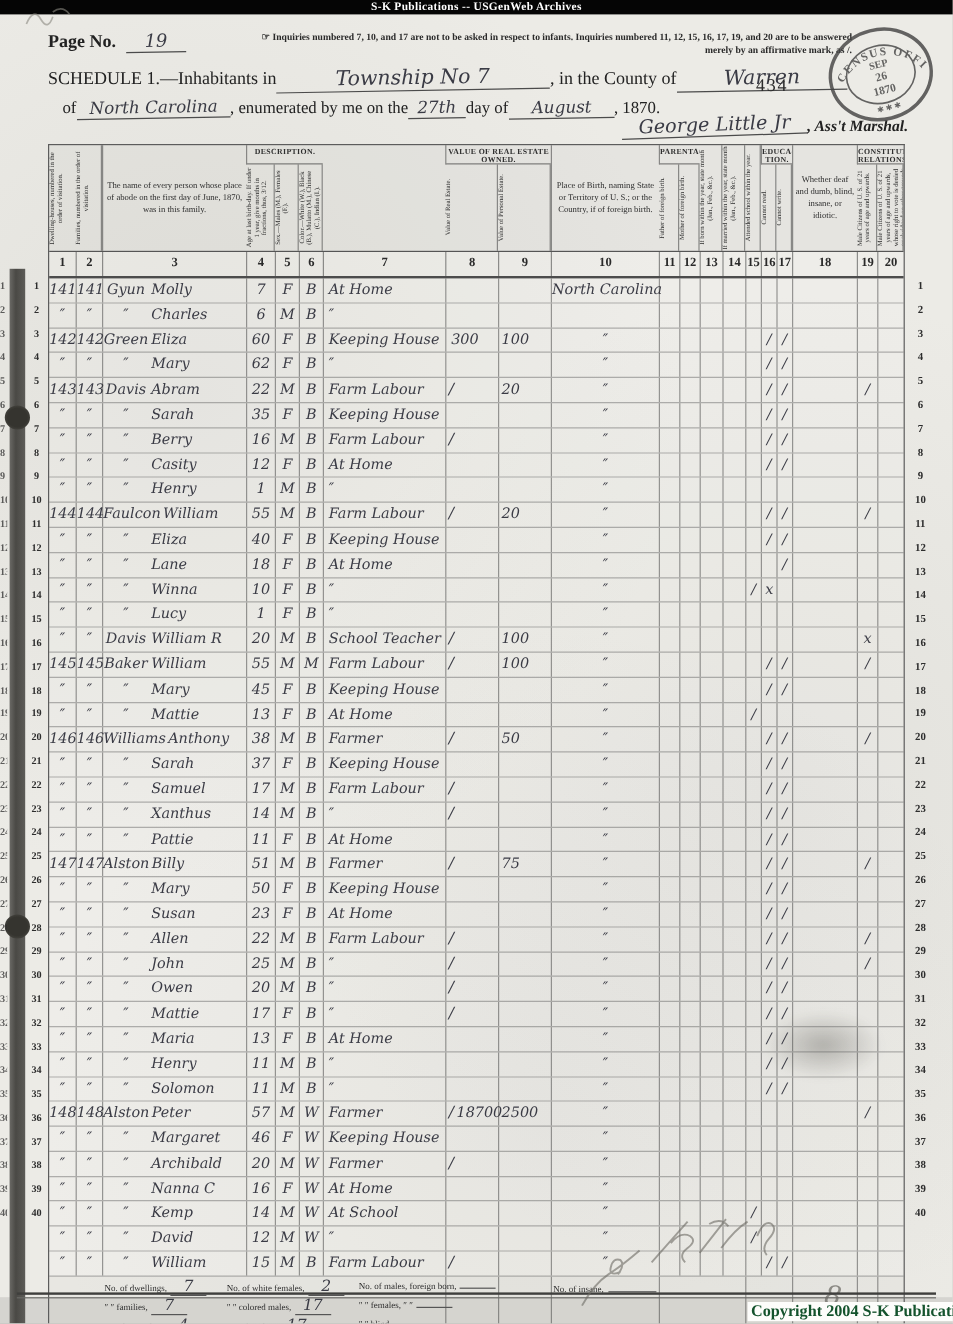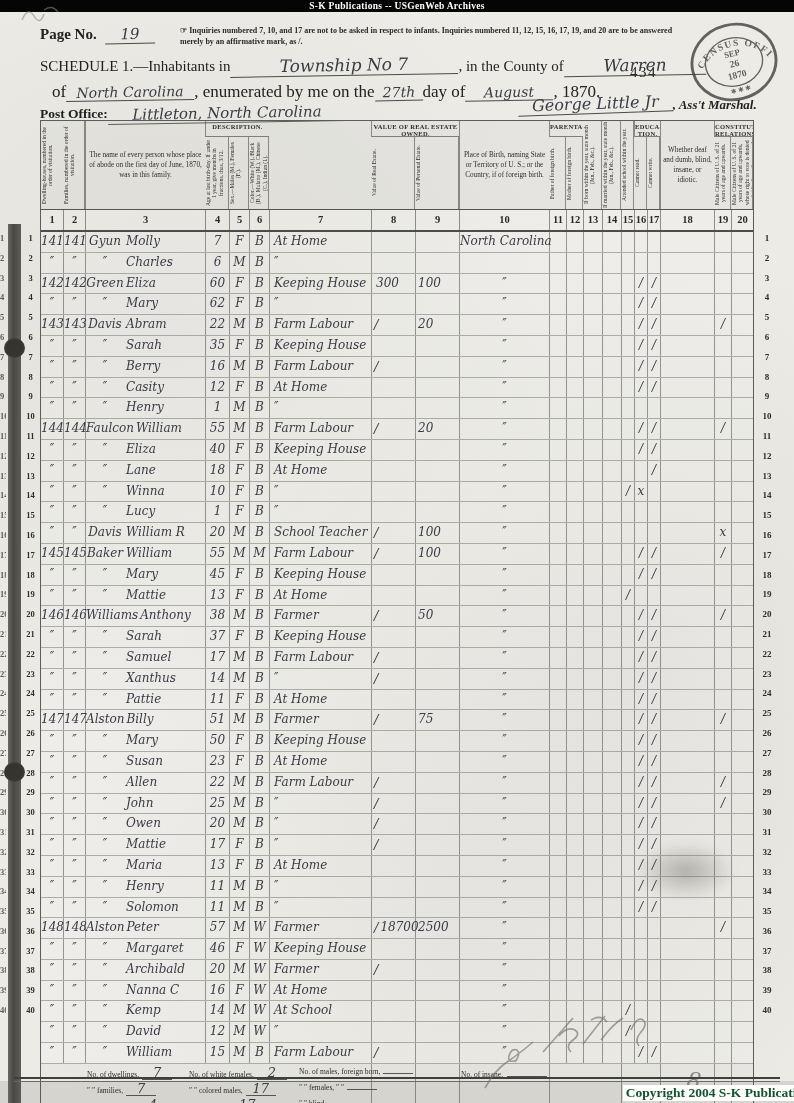--- a/index.html
+++ b/index.html
@@ -16,26 +16,26 @@
   .hole{position:absolute;width:21px;height:20px;border-radius:50%;background:radial-gradient(#35342f 55%, #56554f);}
   .smudge{position:absolute;left:636px;top:842px;width:100px;height:58px;border-radius:50%;
           background:radial-gradient(rgba(70,68,62,.38), transparent 70%);filter:blur(3px);}
 
   .hw{font-family:"DejaVu Serif",serif;font-style:italic;color:#3a3b45;}
 
   
   .pageno{position:absolute;left:40px;top:25px;display:flex;align-items:baseline;gap:8px;}
   .pageno .lbl{font-size:15px;font-weight:bold;color:#222;}
   .fill{display:inline-block;border-bottom:1px solid #4b4b4b;text-align:center;font-size:15px;transform:rotate(-1deg);}
-  .instructions{position:absolute;left:180px;top:26px;width:530px;text-align:left;
+  .instructions{position:absolute;left:180px;top:26px;width:530px;text-align:right;
                 font-size:8px;font-weight:bold;color:#2a2a2a;line-height:1.35;}
   .sched{position:absolute;left:40px;top:55px;display:flex;align-items:baseline;white-space:nowrap;}
   .sched .big{font-size:15px;color:#222;}
   .sched2{position:absolute;left:52px;top:82px;display:flex;align-items:baseline;white-space:nowrap;}
-  .sched2 .big{font-size:17px;color:#222;}
+  .sched2 .big{font-size:14px;color:#222;}
   .postline{position:absolute;left:40px;top:104px;display:flex;align-items:baseline;white-space:nowrap;}
   .postline .lbl{font-size:13.5px;font-weight:bold;color:#222;}
   .pagestamp{position:absolute;left:630px;top:64px;font-size:15px;letter-spacing:1.5px;color:#2c2c2c;}
   .signature{position:absolute;left:518px;top:94px;display:flex;align-items:baseline;}
   .sig-name{font-size:16px;border-bottom:1px solid #4b4b4b;padding:0 14px;transform:rotate(-2deg);}
   .sig-title{font-size:13px;font-weight:bold;font-style:italic;color:#222;}
   .stamp{position:absolute;left:686px;top:14px;width:96px;height:96px;opacity:.82;}
 
   
   .table{position:absolute;left:40px;top:120px;width:712px;border-left:1px solid #5c5c5c;border-right:1px solid #5c5c5c;border-top:1px solid #5c5c5c;background:rgba(255,255,255,.12);
@@ -130,24 +130,20 @@
   <div class="sched2">
     <span class="big">of</span>
     <span class="fill hw" style="width:128px;font-size:14px;">North Carolina</span>
     <span class="big">, enumerated by me on the</span>
     <span class="fill hw" style="width:48px;font-size:14px;">27th</span>
     <span class="big">day of</span>
     <span class="fill hw" style="width:88px;font-size:14px;">August</span>
     <span class="big">, 1870.</span>
   </div>
 
-  <div class="postline">
-    <span class="lbl">Post Office:</span>
-    <span class="fill hw" style="width:238px;font-size:15px;">Littleton, North Carolina</span>
-  </div>
 
   <div class="signature">
     <span class="sig-name hw">George Little Jr</span>
     <span class="sig-title">, Ass't Marshal.</span>
   </div>
 
   <svg class="stamp" viewBox="0 0 100 100">
     <g transform="rotate(-14 50 50)">
       <ellipse cx="50" cy="50" rx="44" ry="39" fill="none" stroke="#454545" stroke-width="3"></ellipse>
       <ellipse cx="50" cy="50" rx="30" ry="25" fill="none" stroke="#454545" stroke-width="1.4"></ellipse>

